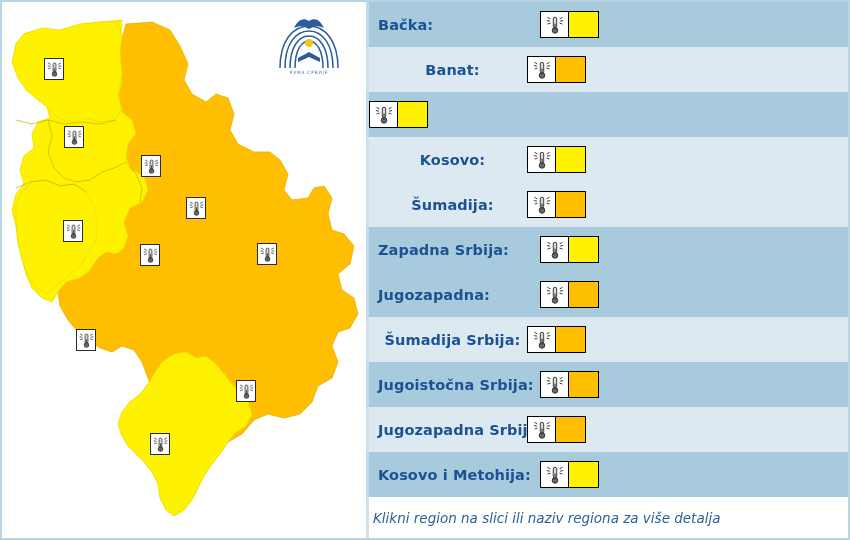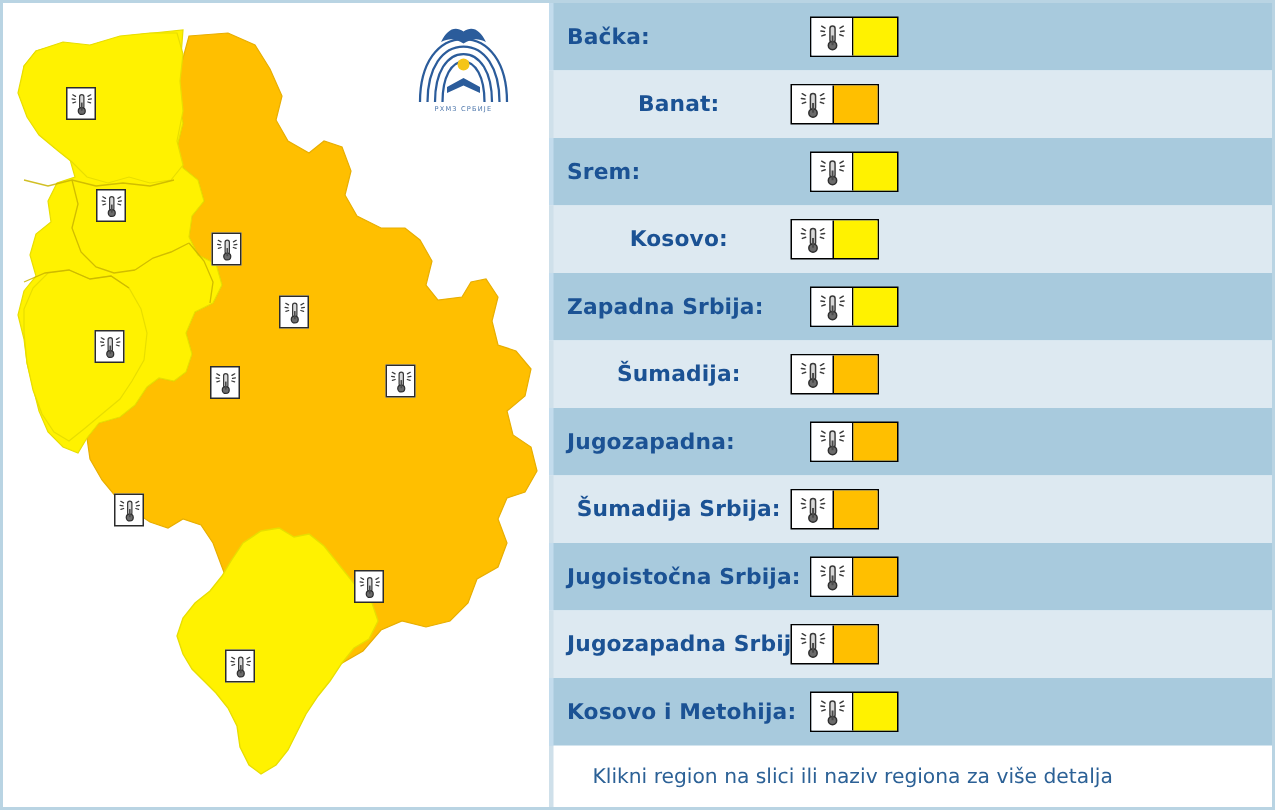--- a/index.html
+++ b/index.html
@@ -106,23 +106,24 @@
   #footer-row {
     flex: 1 1 auto;
     background: #ffffff;
     display: flex;
     align-items: center;
     border-left: 3px solid #cfe0ea;
   }
   #footer-text {
     font-size: 13.5px;
     color: #2c6196;
-    padding-left: 26px;
+    padding-left: 4px;
     white-space: nowrap;
     cursor: pointer;
+    font-style: italic;
   }
 </style>
 </head>
 <body>
 
 <div id="page">
 
   <div id="map-panel">
 
     <svg id="map-svg" viewBox="0 0 366 540">
@@ -379,21 +380,20 @@
                 </g>
                 <rect x="8.1" y="2.4" width="3.8" height="12.4" rx="1.9" fill="#d9d9d9" stroke="#3a3a3a" stroke-width="1.1"></rect>
                 <circle cx="10" cy="17" r="3.1" fill="#6b6b6b" stroke="#2e2e2e" stroke-width="1.1"></circle>
                 <rect x="9.3" y="9.5" width="1.5" height="7.2" fill="#4a4a4a"></rect>
               </svg>
             </span>
             <span class="badge-color" style="background: rgb(255, 191, 0);"></span>
           </span>
         </div>
         <div class="region-row band-a">
-          <span class="region-name">Srem:</span>
           <span class="badge">
             <span class="badge-icon">
               <svg width="18" height="20" viewBox="0 0 20 22">
                 <g stroke="#3a3a3a" stroke-width="1.1" stroke-linecap="round">
                   <path d="M4.5,4 L2,2.6"></path>
                   <path d="M4,6.6 L1.4,6.2"></path>
                   <path d="M4.6,9 L2.1,9.8"></path>
                   <path d="M15.5,4 L18,2.6"></path>
                   <path d="M16,6.6 L18.6,6.2"></path>
                   <path d="M15.4,9 L17.9,9.8"></path>
@@ -420,60 +420,60 @@
                   <path d="M15.4,9 L17.9,9.8"></path>
                 </g>
                 <rect x="8.1" y="2.4" width="3.8" height="12.4" rx="1.9" fill="#d9d9d9" stroke="#3a3a3a" stroke-width="1.1"></rect>
                 <circle cx="10" cy="17" r="3.1" fill="#6b6b6b" stroke="#2e2e2e" stroke-width="1.1"></circle>
                 <rect x="9.3" y="9.5" width="1.5" height="7.2" fill="#4a4a4a"></rect>
               </svg>
             </span>
             <span class="badge-color" style="background: rgb(255, 242, 0);"></span>
           </span>
         </div>
+        <div class="region-row band-b">
+          <span class="region-name">Šumadija:</span>
+          <span class="badge">
+            <span class="badge-icon">
+              <svg width="18" height="20" viewBox="0 0 20 22">
+                <g stroke="#3a3a3a" stroke-width="1.1" stroke-linecap="round">
+                  <path d="M4.5,4 L2,2.6"></path>
+                  <path d="M4,6.6 L1.4,6.2"></path>
+                  <path d="M4.6,9 L2.1,9.8"></path>
+                  <path d="M15.5,4 L18,2.6"></path>
+                  <path d="M16,6.6 L18.6,6.2"></path>
+                  <path d="M15.4,9 L17.9,9.8"></path>
+                </g>
+                <rect x="8.1" y="2.4" width="3.8" height="12.4" rx="1.9" fill="#d9d9d9" stroke="#3a3a3a" stroke-width="1.1"></rect>
+                <circle cx="10" cy="17" r="3.1" fill="#6b6b6b" stroke="#2e2e2e" stroke-width="1.1"></circle>
+                <rect x="9.3" y="9.5" width="1.5" height="7.2" fill="#4a4a4a"></rect>
+              </svg>
+            </span>
+            <span class="badge-color" style="background: rgb(255, 191, 0);"></span>
+          </span>
+        </div>
         <div class="region-row band-a">
           <span class="region-name">Zapadna Srbija:</span>
           <span class="badge">
             <span class="badge-icon">
               <svg width="18" height="20" viewBox="0 0 20 22">
                 <g stroke="#3a3a3a" stroke-width="1.1" stroke-linecap="round">
                   <path d="M4.5,4 L2,2.6"></path>
                   <path d="M4,6.6 L1.4,6.2"></path>
                   <path d="M4.6,9 L2.1,9.8"></path>
                   <path d="M15.5,4 L18,2.6"></path>
                   <path d="M16,6.6 L18.6,6.2"></path>
                   <path d="M15.4,9 L17.9,9.8"></path>
                 </g>
                 <rect x="8.1" y="2.4" width="3.8" height="12.4" rx="1.9" fill="#d9d9d9" stroke="#3a3a3a" stroke-width="1.1"></rect>
                 <circle cx="10" cy="17" r="3.1" fill="#6b6b6b" stroke="#2e2e2e" stroke-width="1.1"></circle>
                 <rect x="9.3" y="9.5" width="1.5" height="7.2" fill="#4a4a4a"></rect>
               </svg>
             </span>
             <span class="badge-color" style="background: rgb(255, 242, 0);"></span>
-          </span>
-        </div>
-        <div class="region-row band-b">
-          <span class="region-name">Šumadija:</span>
-          <span class="badge">
-            <span class="badge-icon">
-              <svg width="18" height="20" viewBox="0 0 20 22">
-                <g stroke="#3a3a3a" stroke-width="1.1" stroke-linecap="round">
-                  <path d="M4.5,4 L2,2.6"></path>
-                  <path d="M4,6.6 L1.4,6.2"></path>
-                  <path d="M4.6,9 L2.1,9.8"></path>
-                  <path d="M15.5,4 L18,2.6"></path>
-                  <path d="M16,6.6 L18.6,6.2"></path>
-                  <path d="M15.4,9 L17.9,9.8"></path>
-                </g>
-                <rect x="8.1" y="2.4" width="3.8" height="12.4" rx="1.9" fill="#d9d9d9" stroke="#3a3a3a" stroke-width="1.1"></rect>
-                <circle cx="10" cy="17" r="3.1" fill="#6b6b6b" stroke="#2e2e2e" stroke-width="1.1"></circle>
-                <rect x="9.3" y="9.5" width="1.5" height="7.2" fill="#4a4a4a"></rect>
-              </svg>
-            </span>
-            <span class="badge-color" style="background: rgb(255, 191, 0);"></span>
           </span>
         </div>
         <div class="region-row band-a">
           <span class="region-name">Jugozapadna:</span>
           <span class="badge">
             <span class="badge-icon">
               <svg width="18" height="20" viewBox="0 0 20 22">
                 <g stroke="#3a3a3a" stroke-width="1.1" stroke-linecap="round">
                   <path d="M4.5,4 L2,2.6"></path>
                   <path d="M4,6.6 L1.4,6.2"></path>

